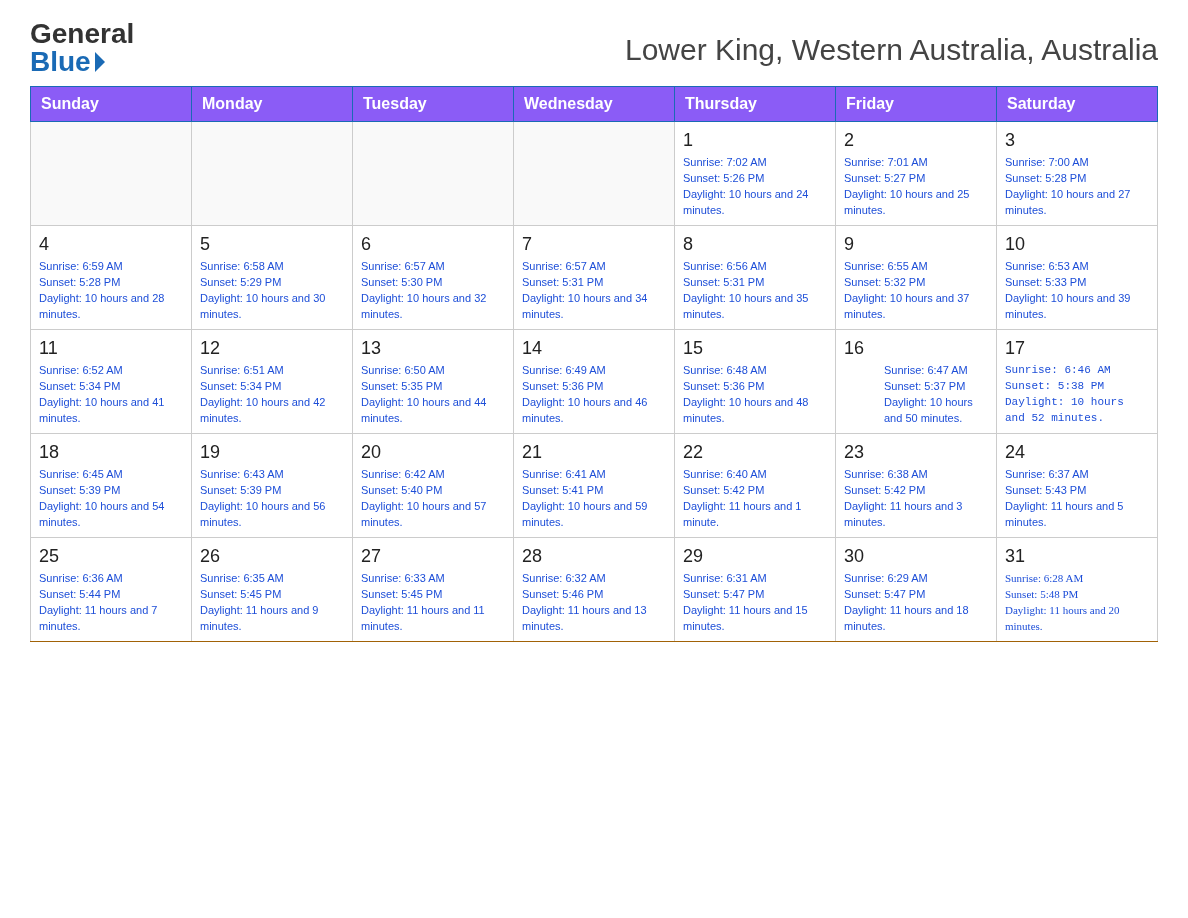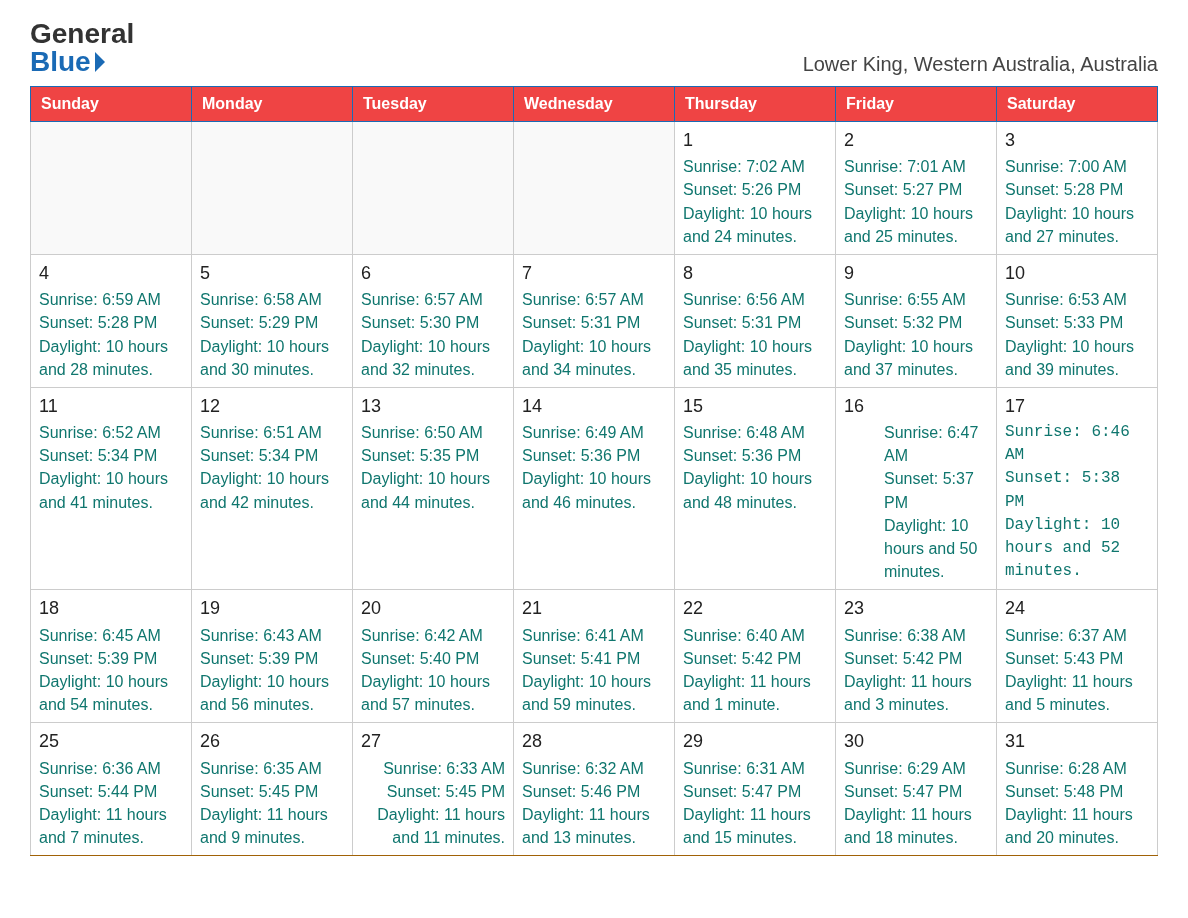--- a/index.html
+++ b/index.html
@@ -7,21 +7,21 @@
       font-family: Arial, sans-serif;
       background: #fff;
       color: #333;
       width: 1188px;
       min-height: 918px;
       padding: 20px 30px;
     }
     .header-area {
       display: flex;
       justify-content: space-between;
-      align-items: flex-end;
+      align-items: center;
       margin-bottom: 2px;
     }
     .logo {
       display: flex;
       flex-direction: column;
       align-items: flex-start;
     }
     .logo-general {
       font-size: 28px;
       font-weight: bold;
@@ -49,31 +49,31 @@
     .title-area {
       text-align: right;
     }
     .month-title {
       font-size: 52px;
       font-weight: normal;
       color: #222;
       line-height: 1.1;
     }
     .location-title {
-      font-size: 20px;
+      font-size: 30px;
       color: #444;
       margin-top: 4px;
     }
     .calendar-table {
       width: 100%;
       border-collapse: collapse;
       margin-top: 10px;
     }
     .calendar-table th {
-      background-color: #ef4444;
+      background-color: #8b5cf6;
       color: #fff;
       font-size: 16px;
       font-weight: bold;
       padding: 8px 10px;
       text-align: left;
       border: 1px solid #1a6ab5;
     }
     .calendar-table td {
       vertical-align: top;
       padding: 6px 8px;
@@ -85,22 +85,22 @@
       color: #333;
     }
     .day-number {
       font-size: 18px;
       font-weight: normal;
       color: #222;
       display: block;
       margin-bottom: 2px;
     }
     .day-info {
-      font-size: 16px;
-      color: #0f766e;
+      font-size: 11px;
+      color: #1d4ed8;
       line-height: 1.45;
     }
     .empty-cell {
       background: #f9f9f9;
     }
     tr td {
       border-bottom: 2px solid #1a6ab5;
     }
     tr:last-child td {
       border-bottom: 1px solid #a16207;
@@ -299,21 +299,21 @@
 Daylight: 11 hours and 7 minutes.</div>
         </td>
         <td>
           <span class="day-number">26</span>
           <div class="day-info" style="white-space: pre-line;">Sunrise: 6:35 AM
 Sunset: 5:45 PM
 Daylight: 11 hours and 9 minutes.</div>
         </td>
         <td>
           <span class="day-number">27</span>
-          <div class="day-info" style="white-space: pre-line; text-align: right;">Sunrise: 6:33 AM
+          <div class="day-info" style="white-space: pre-line;">Sunrise: 6:33 AM
 Sunset: 5:45 PM
 Daylight: 11 hours and 11 minutes.</div>
         </td>
         <td>
           <span class="day-number">28</span>
           <div class="day-info" style="white-space: pre-line;">Sunrise: 6:32 AM
 Sunset: 5:46 PM
 Daylight: 11 hours and 13 minutes.</div>
         </td>
         <td>
@@ -323,19 +323,19 @@
 Daylight: 11 hours and 15 minutes.</div>
         </td>
         <td>
           <span class="day-number">30</span>
           <div class="day-info" style="white-space: pre-line;">Sunrise: 6:29 AM
 Sunset: 5:47 PM
 Daylight: 11 hours and 18 minutes.</div>
         </td>
         <td>
           <span class="day-number">31</span>
-          <div class="day-info" style="white-space: pre-line;">Sunrise: 6:28 AM
+          <div class="day-info" style="white-space: pre-line; font-family: Liberation Serif, serif;">Sunrise: 6:28 AM
 Sunset: 5:48 PM
 Daylight: 11 hours and 20 minutes.</div>
         </td>
       </tr>
     </tbody>
 </table>
 
 </body></html>

